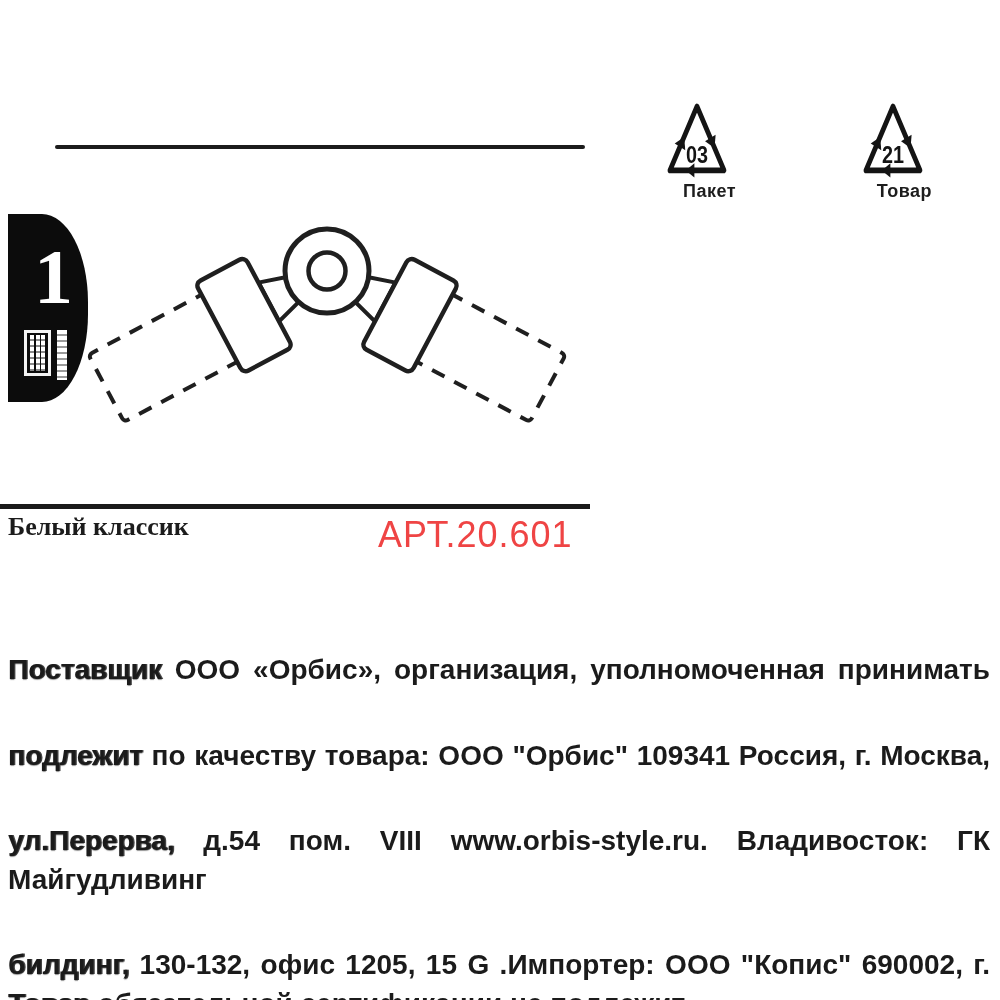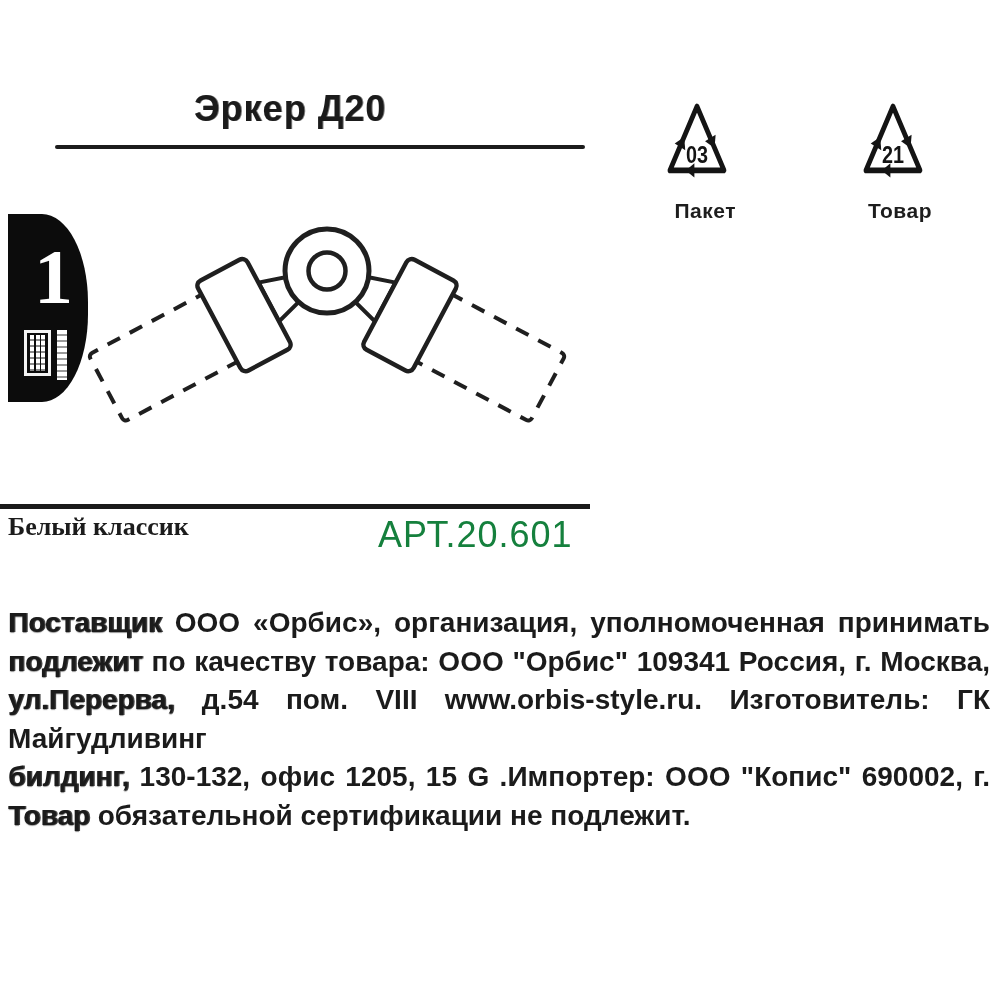--- a/index.html
+++ b/index.html
@@ -23,21 +23,21 @@
     background:#1c1c1c;border-radius:2px;
   }
   
   .recycle{
     position:absolute;top:100px;width:78px;text-align:right;
   }
   .recycle.plastic{left:658px;}
   .recycle.cardboard{left:854px;}
   .recycle svg{display:block;margin:0 auto;}
   .recycle .rc-label{
-    font-size:21px;font-weight:700;color:#1d1d1d;margin-top:19px;
+    font-size:18px;font-weight:700;color:#1d1d1d;margin-top:1px;
     letter-spacing:.5px;
   }
   
   .logo{
     position:absolute;left:8px;top:214px;width:80px;height:188px;
     background:#0c0c0c;
     border-radius:0 46px 46px 0 / 0 88px 88px 0;
   }
   .logo .logo-number{
     position:absolute;left:26px;top:24px;
@@ -63,37 +63,36 @@
     position:absolute;left:0;top:504px;width:590px;height:5px;
     background:#1a1a1a;
   }
   .product-name{
     position:absolute;left:8px;top:512px;
     font-family:"Liberation Serif","DejaVu Serif",serif;
     font-weight:700;font-size:26px;color:#1c1c1c;
   }
   .article{
     position:absolute;left:378px;top:514px;
-    font-size:36px;font-weight:400;letter-spacing:1px;color:#15803d;
+    font-size:36px;font-weight:400;letter-spacing:1px;color:#ef4444;
   }
   
   .info{
     position:absolute;left:8px;top:604px;width:982px;
     font-size:28px;font-weight:700;line-height:38.6px;color:#1b1b1b;
   }
   .info-line{text-align:justify;white-space:normal;}
-  .info-line.just{text-align-last:justify;}
+  .info-line.just{text-align-last:justify;margin-top:47px;}
   .info-line .lead{text-shadow:1.5px 0 0 rgba(25,25,25,.8), .5px .5px 1px rgba(40,40,40,.5);}
 </style>
 </head>
 <body>
 
 <div class="page">
 
-  <div class="title">Эркер Д20</div>
   <div class="title-rule"></div>
 
   <div class="recycle plastic">
     <svg width="66" height="80" viewBox="0 0 100 100" preserveAspectRatio="none">
       <path d="M 50,8 L 91,88 L 9,88 Z" fill="none" stroke="#141414" stroke-width="7" stroke-linejoin="round"></path>
       <polygon points="76.6,59.9 62.2,51.5 78.2,43.3" fill="#141414"></polygon>
       <polygon points="33,88 46,79 46,97" fill="#141414"></polygon>
       <polygon points="30.6,46.1 32.2,62.7 16.2,54.5" fill="#141414"></polygon>
       <text x="50" y="79" text-anchor="middle" font-size="30" font-weight="bold" fill="#141414">03</text>
     </svg>
@@ -148,18 +147,18 @@
     </g>
   </svg>
 
   <div class="section-rule"></div>
   <div class="product-name">Белый классик</div>
   <div class="article">АРТ.20.601</div>
 
   <div class="info">
     <div class="info-line just"><span class="lead">Поставщик</span> <span>ООО «Орбис», организация, уполномоченная принимать</span></div>
     <div class="info-line just"><span class="lead">подлежит</span> <span>по качеству товара: ООО "Орбис" 109341 Россия, г. Москва,</span></div>
-    <div class="info-line just"><span class="lead">ул.Перерва,</span> <span>д.54 пом. VIII www.orbis-style.ru. Изготовитель: ГК Майгудливинг</span></div>
+    <div class="info-line just"><span class="lead">ул.Перерва,</span> <span>д.54 пом. VIII www.orbis-style.ru. Владивосток: ГК Майгудливинг</span></div>
     <div class="info-line just"><span class="lead">билдинг,</span> <span>130-132, офис 1205, 15 G .Импортер: ООО "Копис" 690002, г.</span></div>
     <div class="info-line"><span class="lead">Товар</span> <span>обязательной сертификации не подлежит.</span></div>
   </div>
 
 </div>
 
 </body></html>

